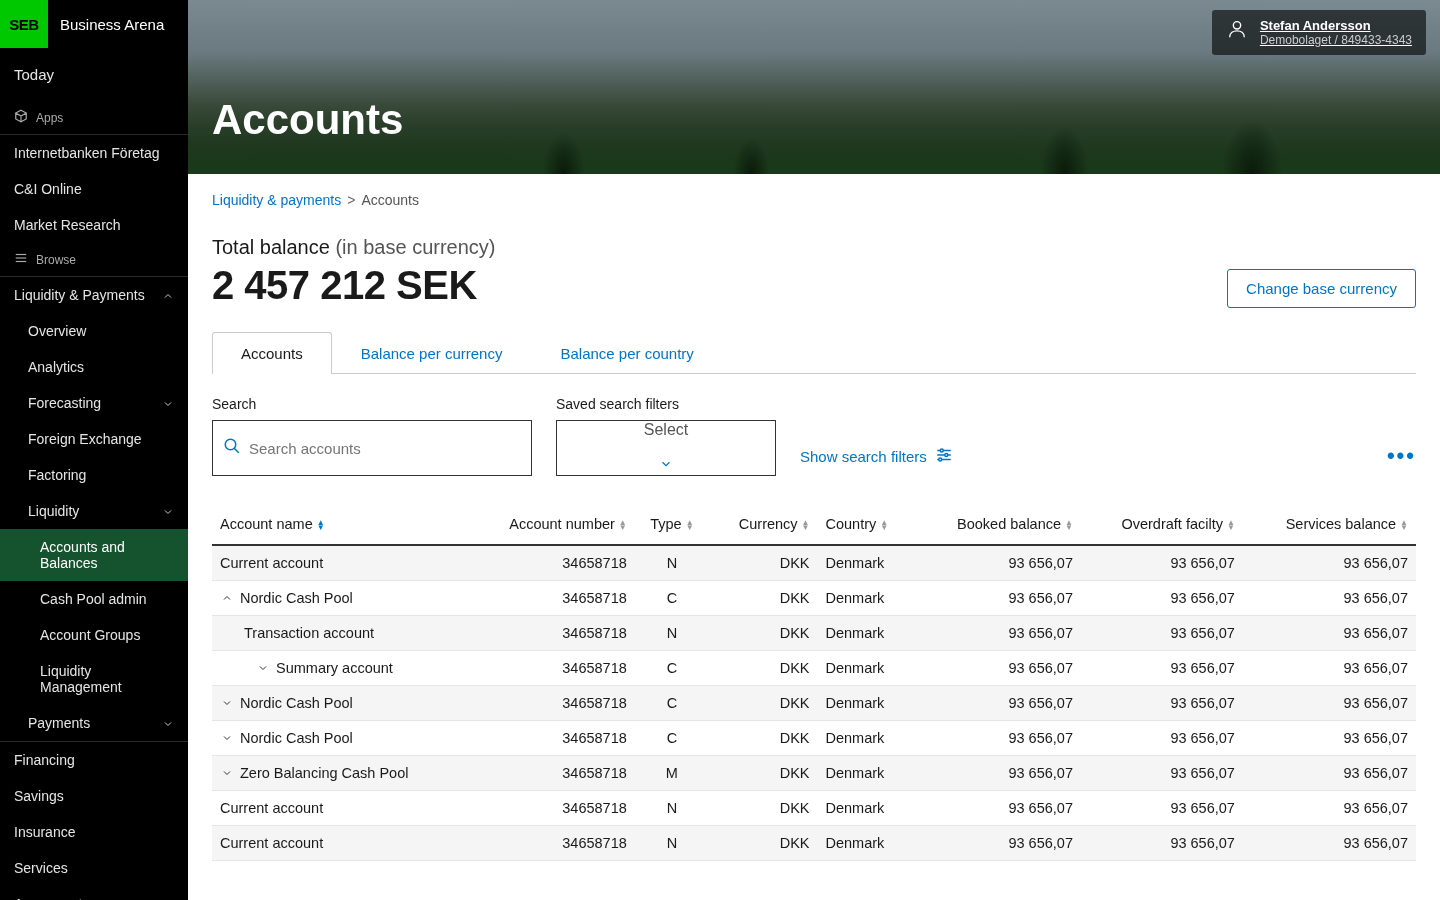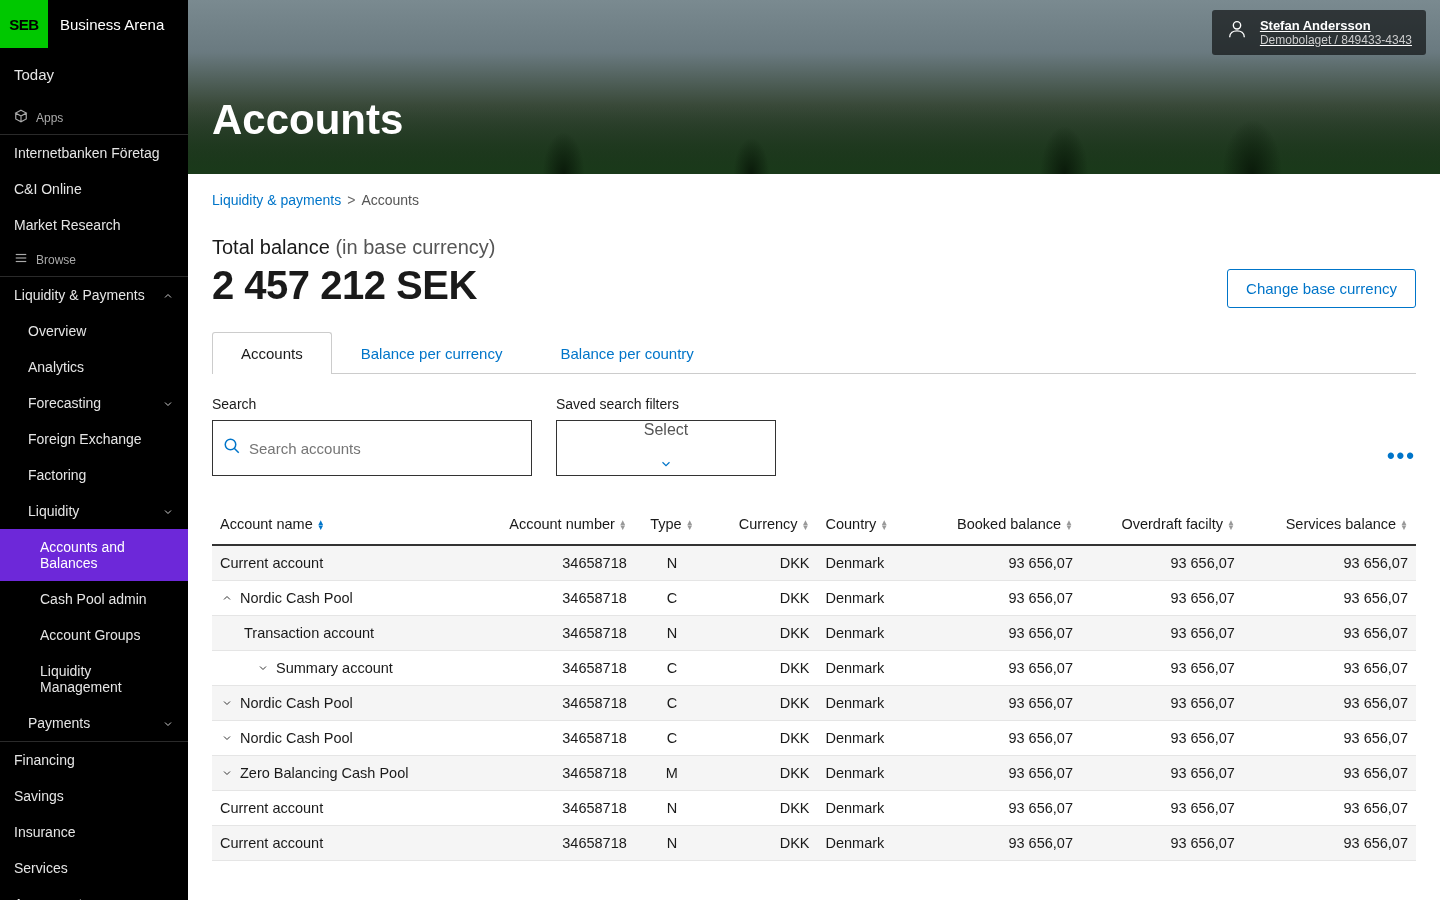--- a/index.html
+++ b/index.html
@@ -7,21 +7,21 @@
   body { display: flex; width: 1440px; height: 900px; overflow: hidden; }
 
   
   .sidebar { width: 188px; background: #000; color: #fff; flex-shrink: 0; display: flex; flex-direction: column; font-size: 14px; overflow-y: auto; }
   .sidebar-header { display: flex; align-items: center; height: 56px; }
   .logo-box { width: 48px; height: 48px; background: #00c800; display: flex; align-items: center; justify-content: center; font-weight: bold; font-size: 15px; color: #000; letter-spacing: -0.5px; }
   .arena-title { padding-left: 12px; font-size: 15px; font-weight: 500; }
   .nav-item { padding: 10px 14px; cursor: pointer; display: flex; align-items: center; justify-content: space-between; color: #e5e5e5; }
   .nav-sub { padding-left: 28px; }
   .nav-sub2 { padding-left: 40px; }
-  .nav-item.active { background: #6d28d9; color: #fff; }
+  .nav-item.active { background: #14532d; color: #fff; }
   .nav-section-header { display: flex; align-items: center; padding: 8px 14px; font-size: 12px; color: #aaa; border-bottom: 1px solid #2a2a2a; }
   .nav-section-header .icon { margin-right: 8px; }
   .nav-divider { border-top: 1px solid #2a2a2a; }
   .chev { width: 12px; height: 12px; display: inline-block; }
   .chev svg { width: 100%; height: 100%; }
   .today-item { padding: 18px 14px; font-size: 15px; }
 
   
   .main { flex: 1; background: #fff; display: flex; flex-direction: column; position: relative; overflow: hidden; }
 
@@ -233,20 +233,31 @@
       </div>
       <div class="field">
         <label class="field-label">Saved search filters</label>
         <div class="input-wrap select">
           <span>Select</span>
           <span><svg width="14" height="14" viewBox="0 0 24 24" fill="none" stroke="#0075c9" stroke-width="2">
                 <polyline points="6 9 12 15 18 9"></polyline>
               </svg></span>
         </div>
       </div>
+      <div class="link-action">
+        <span>Show search filters</span>
+        <span><svg width="18" height="18" viewBox="0 0 24 24" fill="none" stroke="#0075c9" stroke-width="2">
+              <line x1="3" y1="6" x2="21" y2="6"></line>
+              <circle cx="9" cy="6" r="2" fill="#fff"></circle>
+              <line x1="3" y1="12" x2="21" y2="12"></line>
+              <circle cx="15" cy="12" r="2" fill="#fff"></circle>
+              <line x1="3" y1="18" x2="21" y2="18"></line>
+              <circle cx="7" cy="18" r="2" fill="#fff"></circle>
+            </svg></span>
+      </div>
       <div class="spacer"></div>
       <div class="dots-btn">
         <span>•••</span>
       </div>
     </div>
 
     <table>
       <thead>
           <tr id="thead-row">
             <th class=" sorted"><span>Account name</span><span class="sort">▲<br>▼</span></th>

